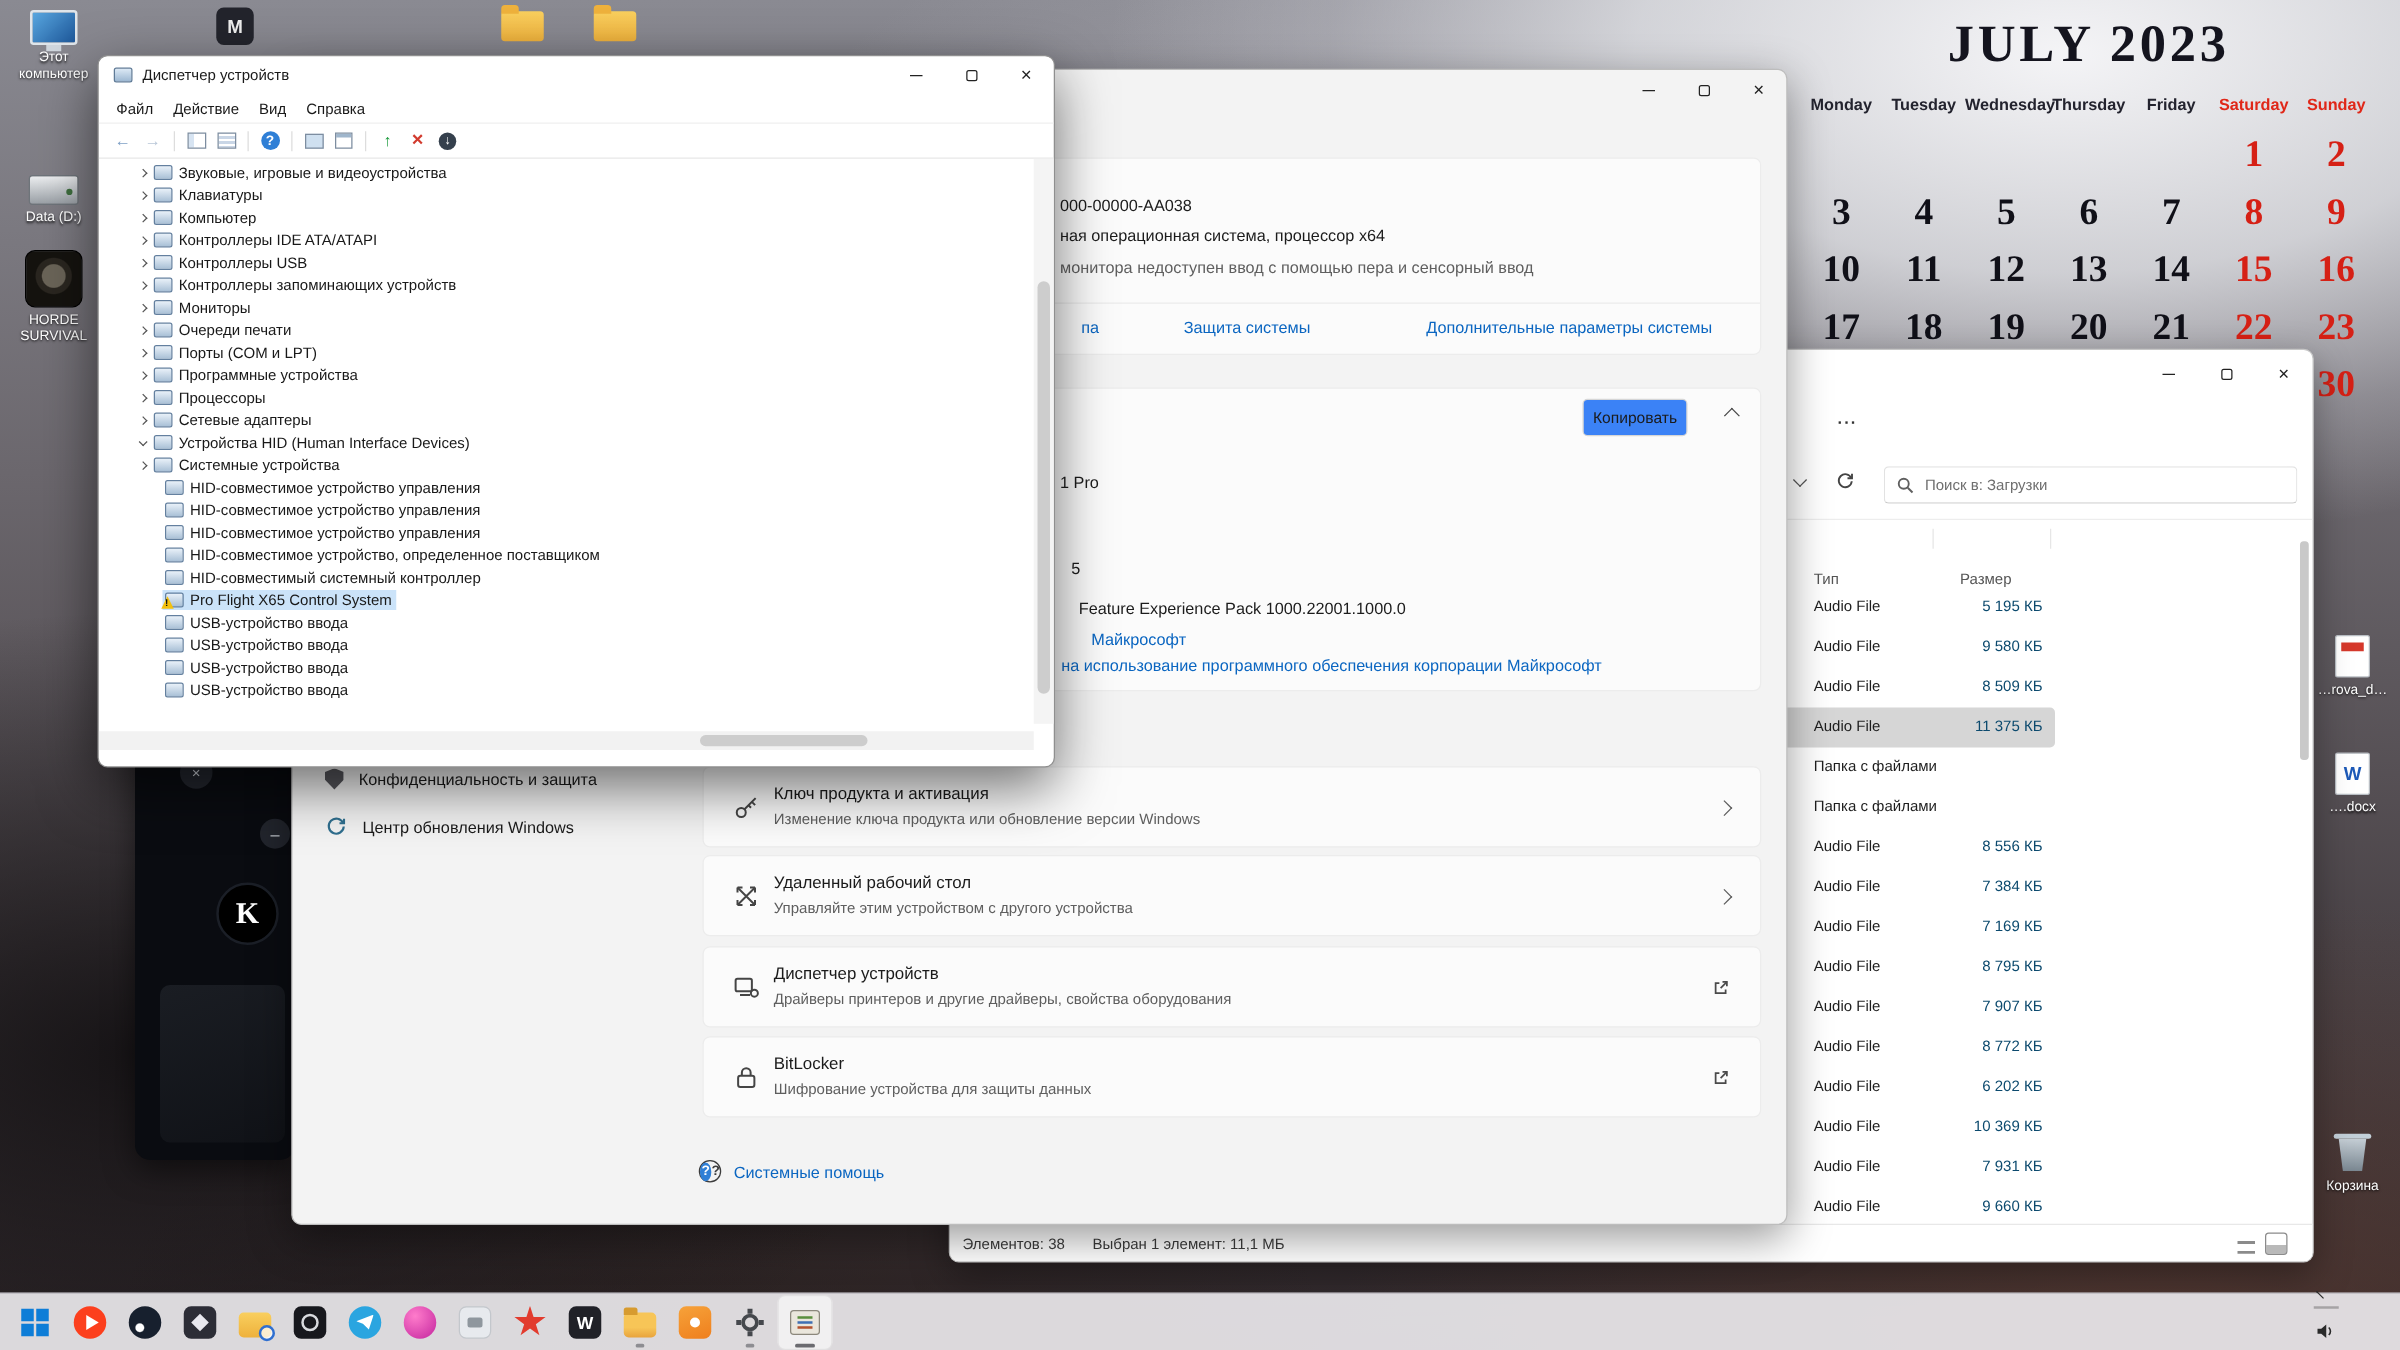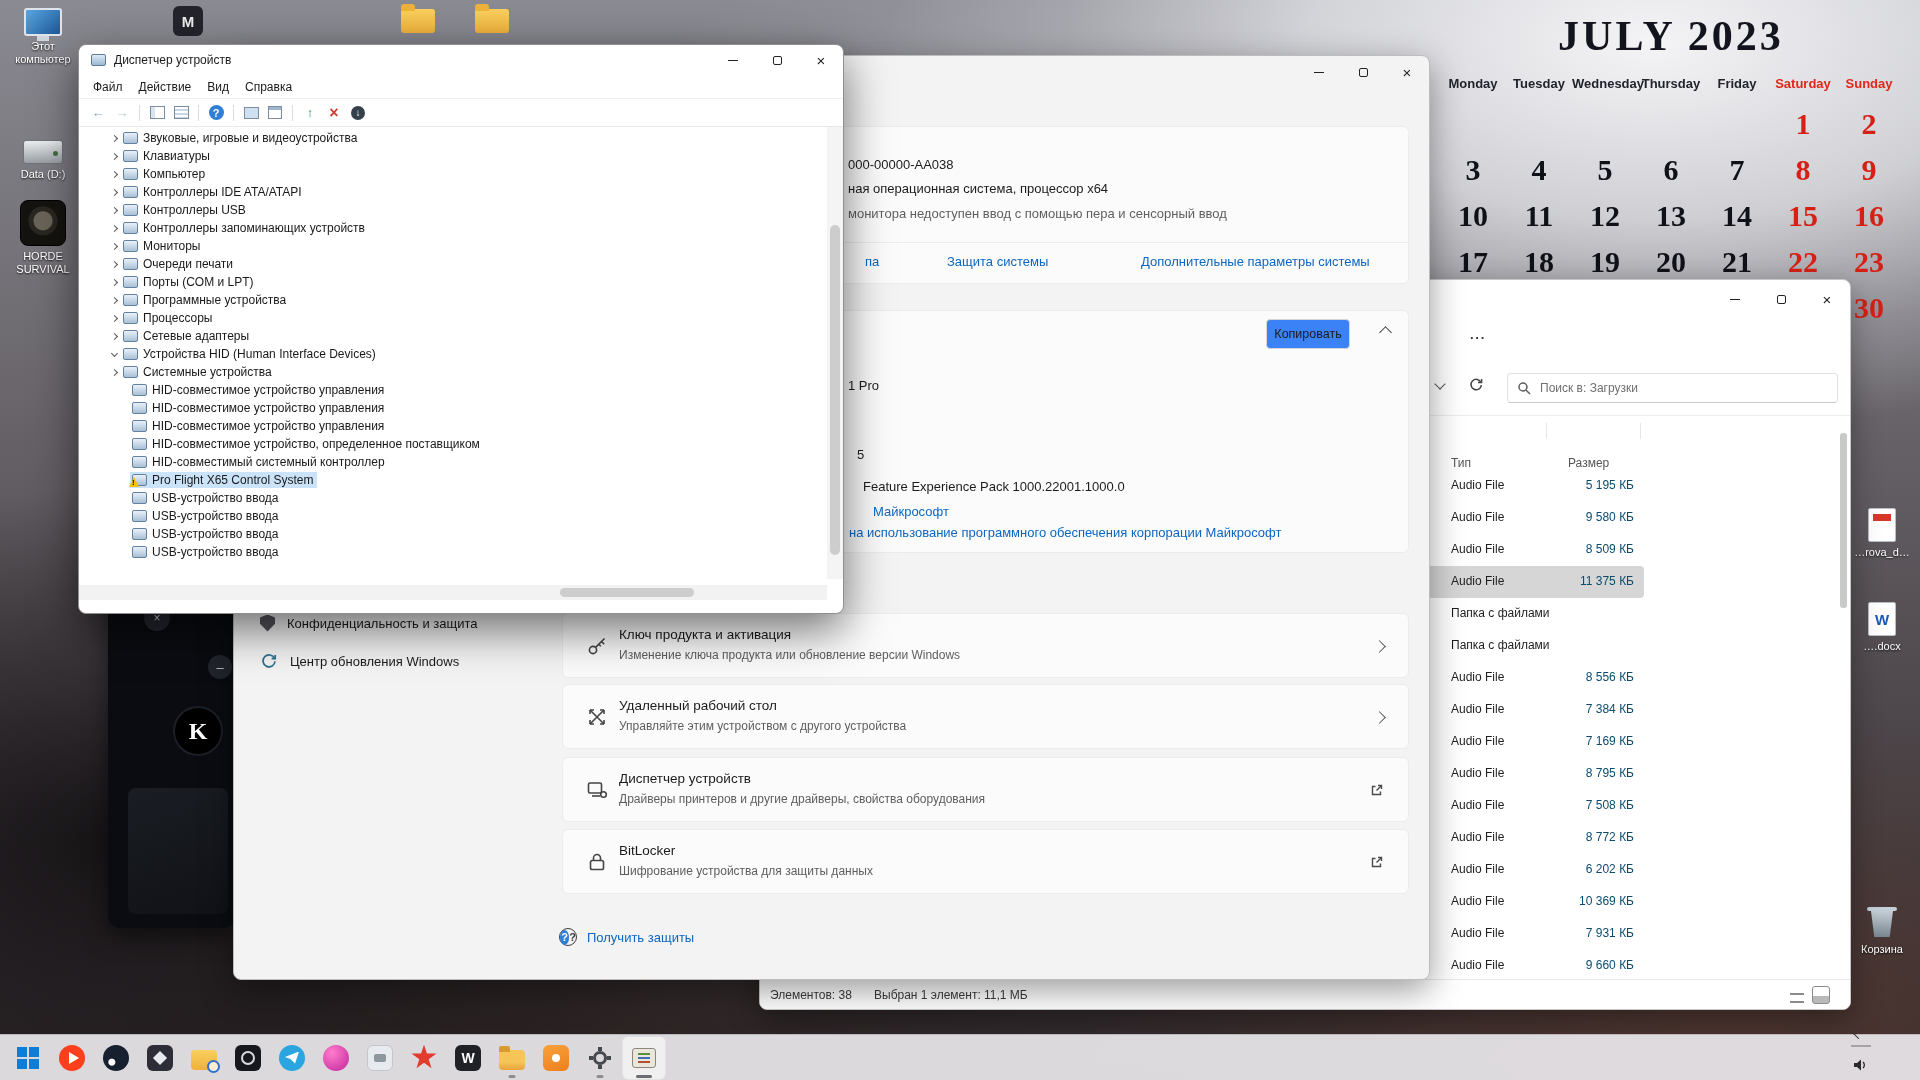--- a/index.html
+++ b/index.html
@@ -367,21 +367,21 @@
       <div class="ex-row" data-name="file-row">
         <span class="ex-type" data-name="file-type-cell">Audio File</span>
         <span class="ex-size" data-name="file-size-cell">7 169 КБ</span>
       </div>
       <div class="ex-row" data-name="file-row">
         <span class="ex-type" data-name="file-type-cell">Audio File</span>
         <span class="ex-size" data-name="file-size-cell">8 795 КБ</span>
       </div>
       <div class="ex-row" data-name="file-row">
         <span class="ex-type" data-name="file-type-cell">Audio File</span>
-        <span class="ex-size" data-name="file-size-cell">7 508 КБ</span>
+        <span class="ex-size" data-name="file-size-cell">7 907 КБ</span>
       </div>
       <div class="ex-row" data-name="file-row">
         <span class="ex-type" data-name="file-type-cell">Audio File</span>
         <span class="ex-size" data-name="file-size-cell">8 772 КБ</span>
       </div>
       <div class="ex-row" data-name="file-row">
         <span class="ex-type" data-name="file-type-cell">Audio File</span>
         <span class="ex-size" data-name="file-size-cell">6 202 КБ</span>
       </div>
       <div class="ex-row" data-name="file-row">
@@ -496,21 +496,21 @@
             <path d="M14.5 6.5 A6 6 0 1 0 15 9.2"></path>
             <path d="M15.2 3 v3.6 h-3.6"></path>
           </svg>
         </span>
         <span class="side-label" data-name="sidebar-item-label">Центр обновления Windows</span>
       </div>
     </div>
 
   <div id="help-row" data-name="get-help-link">
     <span class="help-ic" data-name="help-icon">?</span>
-    <span class="help-txt" data-name="help-link-label">Получить защиты</span>
+    <span class="help-txt" data-name="help-link-label">Системные помощь</span>
   </div>
 </div>
 
 <div class="win dm-win" data-name="device-manager-window">
   <div class="dm-title" data-name="device-manager-titlebar">
     <span class="dm-title-ic" data-name="device-manager-app-icon"></span>
     <span data-name="window-title">Диспетчер устройств</span>
     <div class="win-btns">
       <div class="wbtn" style="height:30px" data-name="minimize-button">
           <span class="min-g"></span>

